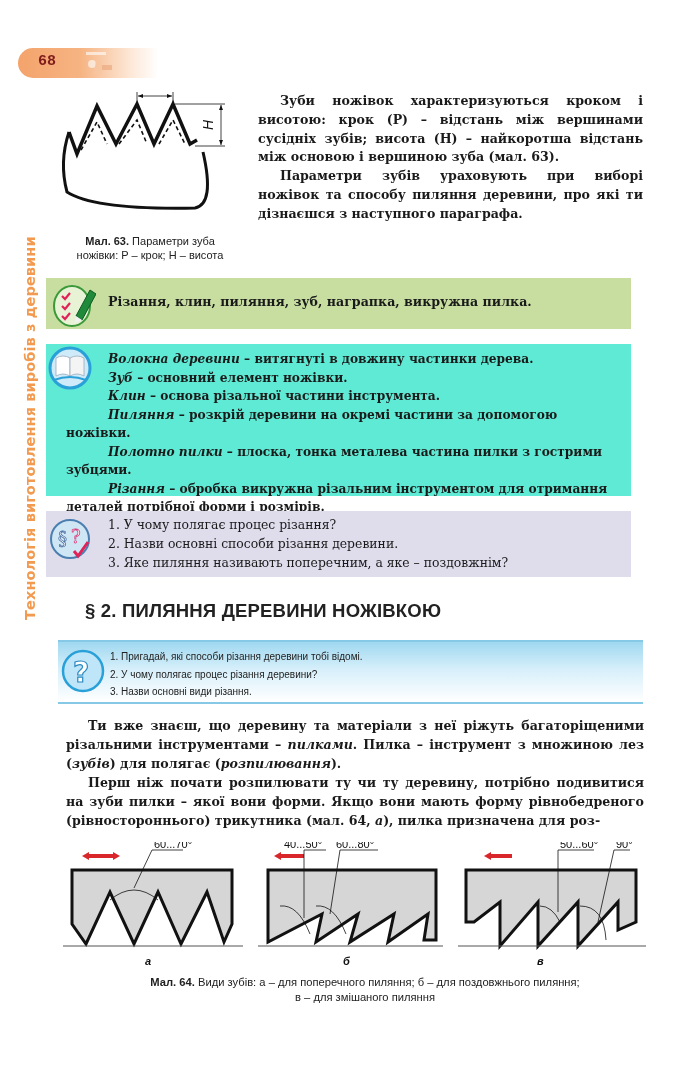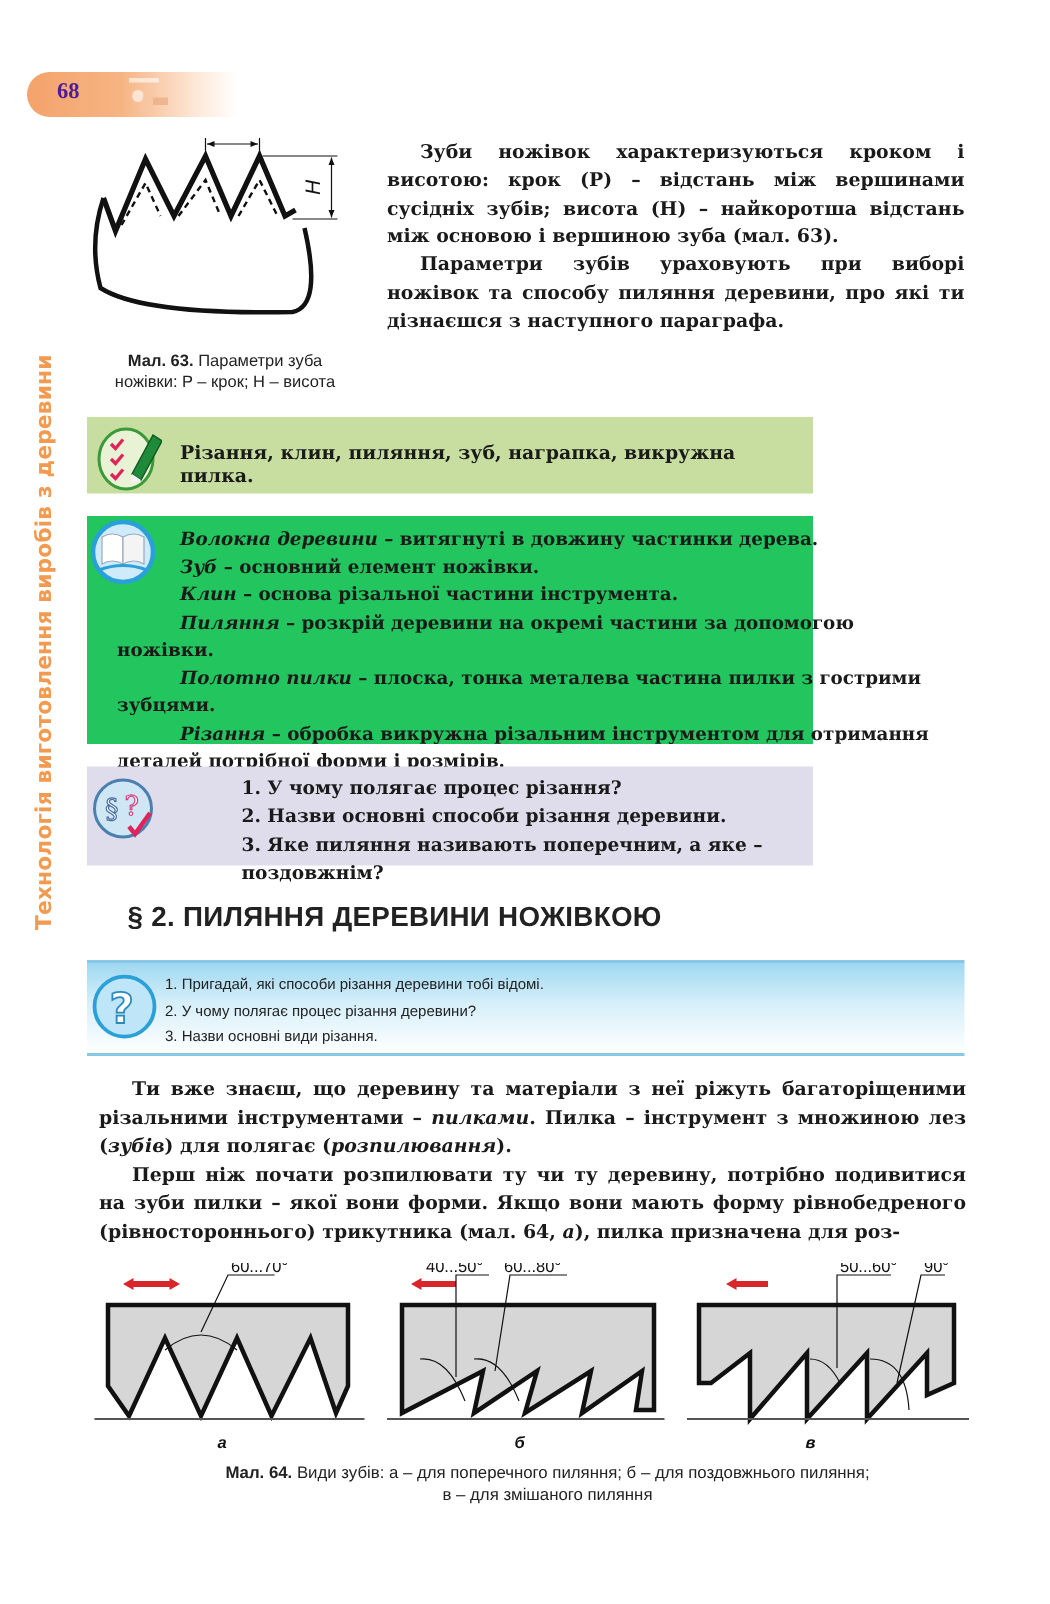--- a/index.html
+++ b/index.html
@@ -6,21 +6,21 @@
   html, body { width: 700px; height: 1069px; background: #ffffff; overflow: hidden; }
   body { position: relative; font-family: "DejaVu Serif", serif; color: #1a1a1a; }
 
   .page-tab {
     position: absolute; left: 18px; top: 48px; width: 140px; height: 30px;
     border-radius: 15px 0 0 15px;
     background: linear-gradient(90deg, #f4a36b 0%, #f6b483 45%, #fde7d6 80%, #ffffff 100%);
   }
   .page-number {
     position: absolute; left: 38px; top: 53px;
-    font-family: Liberation Serif, serif; font-weight: bold; font-size: 15px; color: #4c1d95;
+    font-family: Liberation Mono, monospace; font-weight: bold; font-size: 15px; color: #7f1d1d;
   }
   .logo-mark {
     position: absolute; left: 84px; top: 50px; width: 28px; height: 26px; opacity: .6;
   }
   .side-title {
     position: absolute; left: 22px; top: 620px; width: 530px; height: 24px;
     transform: rotate(-90deg); transform-origin: 0 0;
     font-family: "DejaVu Sans", sans-serif; font-weight: bold; font-size: 14.5px; color: #f29a4f;
     white-space: nowrap; letter-spacing: .1px;
   }
@@ -31,37 +31,37 @@
     font-family: "Liberation Sans", sans-serif; font-size: 11px; line-height: 14px; color: #222;
   }
   .fig63-caption b { font-weight: bold; }
 
   .intro {
     position: absolute; left: 258px; top: 92px; width: 385px;
     font-size: 12.6px; line-height: 18.8px; font-weight: bold; text-align: justify;
   }
   .intro p { text-indent: 22px; }
 
-  .box { position: absolute; left: 58px; width: 484px; }
+  .box { position: absolute; left: 46px; width: 585px; }
   .box-green { top: 278px; height: 51px; background: #c7dea0; }
-  .box-blue { top: 344px; height: 152px; background: #22c55e; }
+  .box-blue { top: 344px; height: 152px; background: #5eead4; }
   .box-lilac { top: 511px; height: 66px; background: #dfdcec; }
   .icon-wrap { position: absolute; left: 4px; top: 4px; width: 46px; height: 46px; }
 
   .kw-text {
     position: absolute; left: 62px; top: 16px;
     font-size: 12.6px; font-weight: bold; color: #1a1a1a;
   }
   .defs {
     position: absolute; left: 20px; top: 6px; width: 558px;
     font-size: 12.2px; line-height: 18.5px; font-weight: bold;
   }
   .defs p { text-indent: 42px; }
   .defs i { font-style: italic; }
-  .qs { position: absolute; left: 62px; top: 4px; font-size: 12.4px; line-height: 19px; font-weight: bold; margin-left: 41px; }
+  .qs { position: absolute; left: 62px; top: 4px; font-size: 12.4px; line-height: 19px; font-weight: normal; }
 
   .section-title {
     position: absolute; left: 85px; top: 600px;
     font-family: "Liberation Sans", sans-serif; font-weight: bold; font-size: 18.5px; color: #222; letter-spacing: .2px;
   }
   .box-question {
     position: absolute; left: 58px; top: 640px; width: 585px; height: 64px;
     background: linear-gradient(180deg, #9fd8f0 0%, #d6effa 45%, #ffffff 100%);
     border-top: 2px solid #86c9e6; border-bottom: 2px solid #86c9e6;
   }

